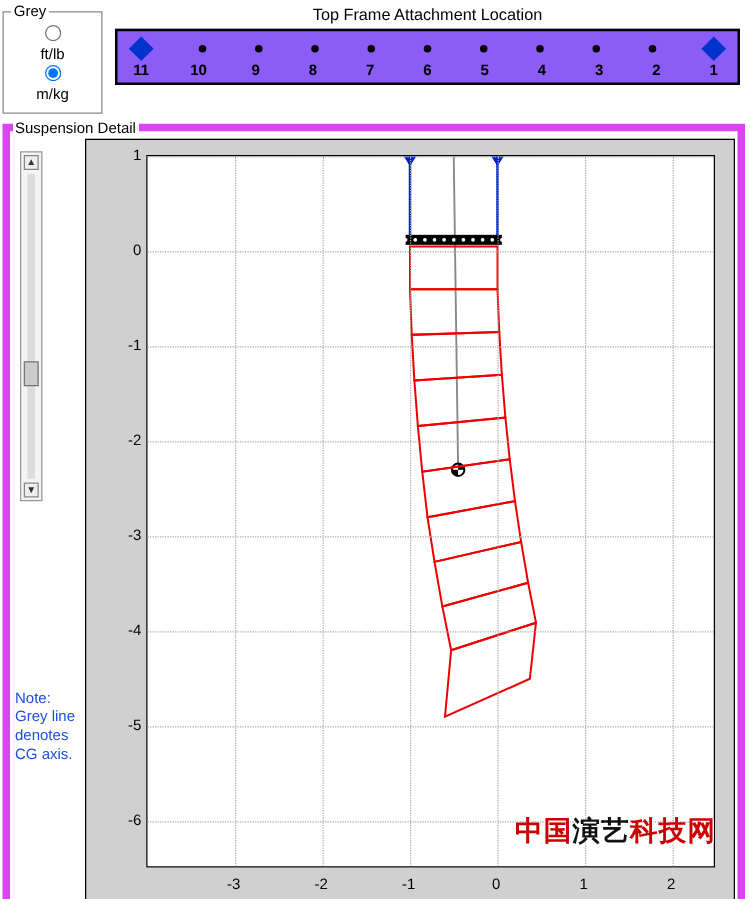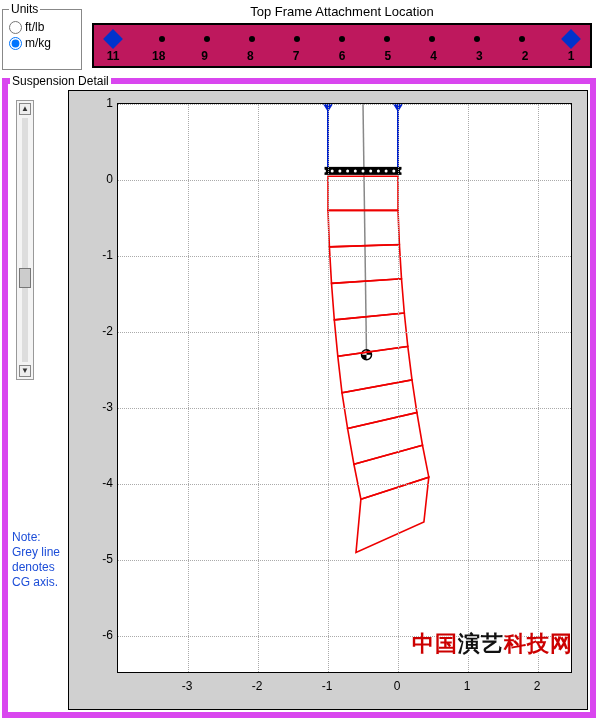--- a/index.html
+++ b/index.html
@@ -10,26 +10,26 @@
     font-size: 12px;
     background: #fff;
     width: 600px;
   }
   .row-top { display: flex; gap: 4px; }
   fieldset.units {
     border: 1px solid #888; margin: 0; padding: 2px 6px 6px 6px;
     width: 80px;
   }
   fieldset.units legend { font-size: 12px; padding: 0 2px; }
-  .radio-row { display: flex; align-items: center; gap: 3px; margin: 2px 0; font-size:12px; }
+  .radio-row { display: flex; align-items: center; gap: 3px; margin: 2px 0; font-size:12px;flex-direction:column; }
   .radio-row input { margin:0; }
 
   .attach-panel { flex:1; }
   .attach-title { text-align:center; font-weight:normal; font-size:13px; padding:2px 0 4px 0; }
-  .attach-box { border:2px solid #000; background:#be185d; padding:6px 12px 3px 12px; margin:0 6px 2px 6px; }
+  .attach-box { border:2px solid #000; background:#8b5cf6; padding:6px 12px 3px 12px; margin:0 6px 2px 6px; }
   .attach-row, .attach-labels { display:flex; justify-content:space-between; }
   .dot { width:6px; height:6px; background:#000; border-radius:50%; margin-top:5px;}
   .diamond { width:14px; height:14px; background:#0033cc; transform:rotate(45deg); margin-top:1px;}
   .attach-labels span { width:14px; text-align:center; font-size:12px; font-weight:bold; margin-top:3px;}
 
   fieldset.detail {
     border:6px solid #d946ef; margin:4px 0 0 0; padding:2px; position:relative;
     width:556px;
   }
   fieldset.detail legend { font-size:12px; padding:0 2px; }
@@ -66,21 +66,21 @@
   }
   .watermark .cn { color:#c00; font-size:22px; font-weight:bold; text-shadow:1px 1px 0 #fff; letter-spacing:1px;}
   .watermark .cn .blk { color:#111; }
   .watermark .en { color:#777; font-size:10px; letter-spacing:1px; font-weight:bold;}
 </style>
 </head>
 <body>
 
 <div class="row-top">
   <fieldset class="units">
-    <legend>Units</legend>
+    <legend>Grey</legend>
     <label class="radio-row">
       <input type="radio" name="u" style="">
       <span>ft/lb</span>
     </label>
     <label class="radio-row">
       <input type="radio" name="u" checked="" style="">
       <span>m/kg</span>
     </label>
   </fieldset>
 
@@ -95,21 +95,21 @@
           <div class="dot"></div>
           <div class="dot"></div>
           <div class="dot"></div>
           <div class="dot"></div>
           <div class="dot"></div>
           <div class="dot"></div>
           <div class="diamond"></div>
         </div>
       <div class="attach-labels" id="attach-labels">
           <span>11</span>
-          <span>18</span>
+          <span>10</span>
           <span>9</span>
           <span>8</span>
           <span>7</span>
           <span>6</span>
           <span>5</span>
           <span>4</span>
           <span>3</span>
           <span>2</span>
           <span>1</span>
         </div>

